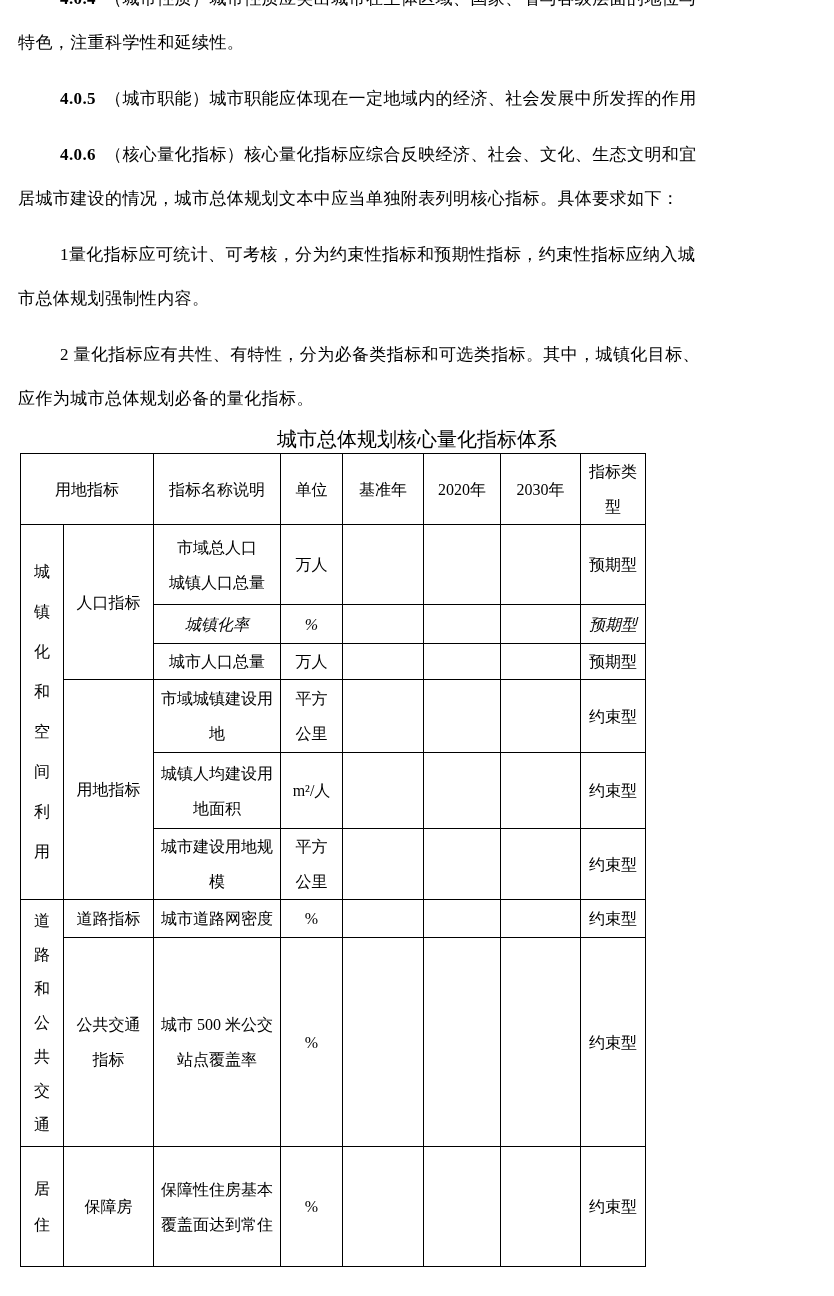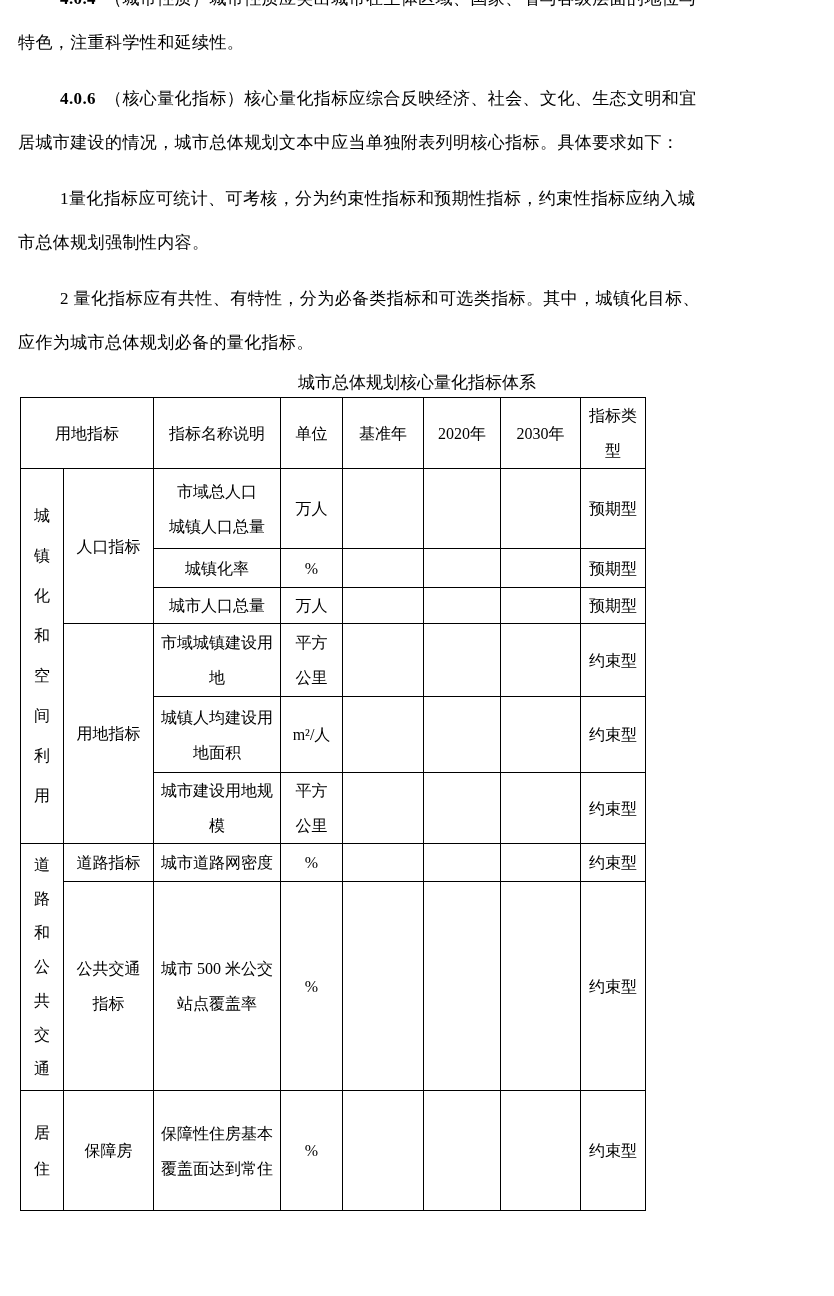--- a/index.html
+++ b/index.html
@@ -17,21 +17,21 @@
   .ln {
     font-size: 17px;
     line-height: 44px;
     letter-spacing: 0.4px;
     white-space: pre;
   }
   .ind { padding-left: 42px; }
   .num { font-weight: bold; margin-right: 9px; }
   .tbl-title {
     margin-top: 4px;
-    font-size: 17px;
+    font-size: 20px;
     line-height: 28px;
     text-align: center;
   }
   table.indicator {
     border-collapse: collapse;
     table-layout: fixed;
     margin-left: 2px;
     width: 625px;
   }
   table.indicator td, table.indicator th {
@@ -40,21 +40,21 @@
     text-align: center;
     vertical-align: middle;
     font-weight: normal;
     font-size: 16px;
     line-height: 35px;
     overflow: hidden;
   }
   .pre { white-space: pre-line; }
   tr.r-head { height: 69px; }
   tr.r1 { height: 80px; }
-  tr.r2 { height: 39px; }
+  tr.r2 { height: 39px; font-style: italic; }
   tr.r3 { height: 36px; }
   tr.r4 { height: 73px; }
   tr.r5 { height: 76px; margin-left: 40px; }
   tr.r6 { height: 71px; }
   tr.r7 { height: 38px; }
   tr.r8 { height: 209px; }
   tr.r9 { height: 120px; }
   td.vcat div { text-align: center; }
   td.vcat.v1 div { line-height: 40px; }
   td.vcat.v2 div { line-height: 34px; }
@@ -65,20 +65,21 @@
 <body>
 
 <div class="doc">
 
   <div class="para para-first">
     <div class="ln ind"><span class="num">4.0.4</span><span>（城市性质）城市性质应突出城市在主体区域、国家、省与各级层面的地位与</span></div>
     <div class="ln">特色，注重科学性和延续性。</div>
   </div>
 
   <div class="para para-gap">
+    <div class="ln ind"><span class="num">4.0.5</span><span>（城市职能）城市职能应体现在一定地域内的经济、社会发展中所发挥的作用</span></div>
   </div>
 
   <div class="para para-gap">
     <div class="ln ind"><span class="num">4.0.6</span><span>（核心量化指标）核心量化指标应综合反映经济、社会、文化、生态文明和宜</span></div>
     <div class="ln">居城市建设的情况，城市总体规划文本中应当单独附表列明核心指标。具体要求如下：</div>
   </div>
 
   <div class="para para-gap">
     <div class="ln ind">1量化指标应可统计、可考核，分为约束性指标和预期性指标，约束性指标应纳入城</div>
     <div class="ln">市总体规划强制性内容。</div>

